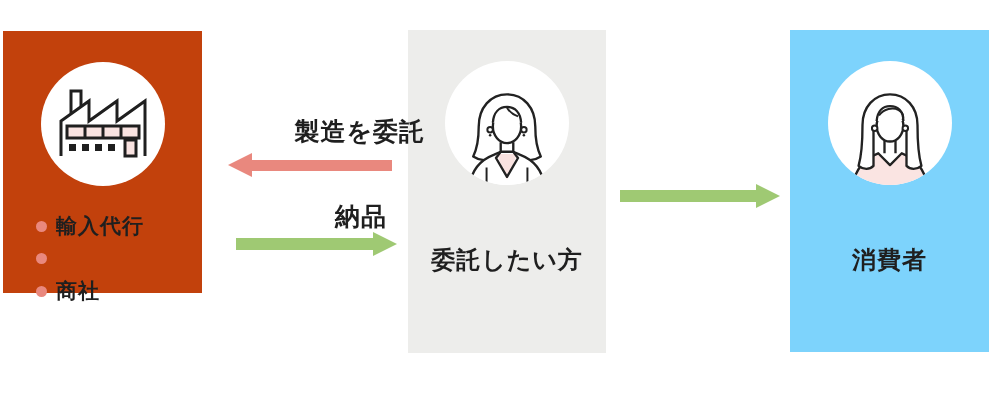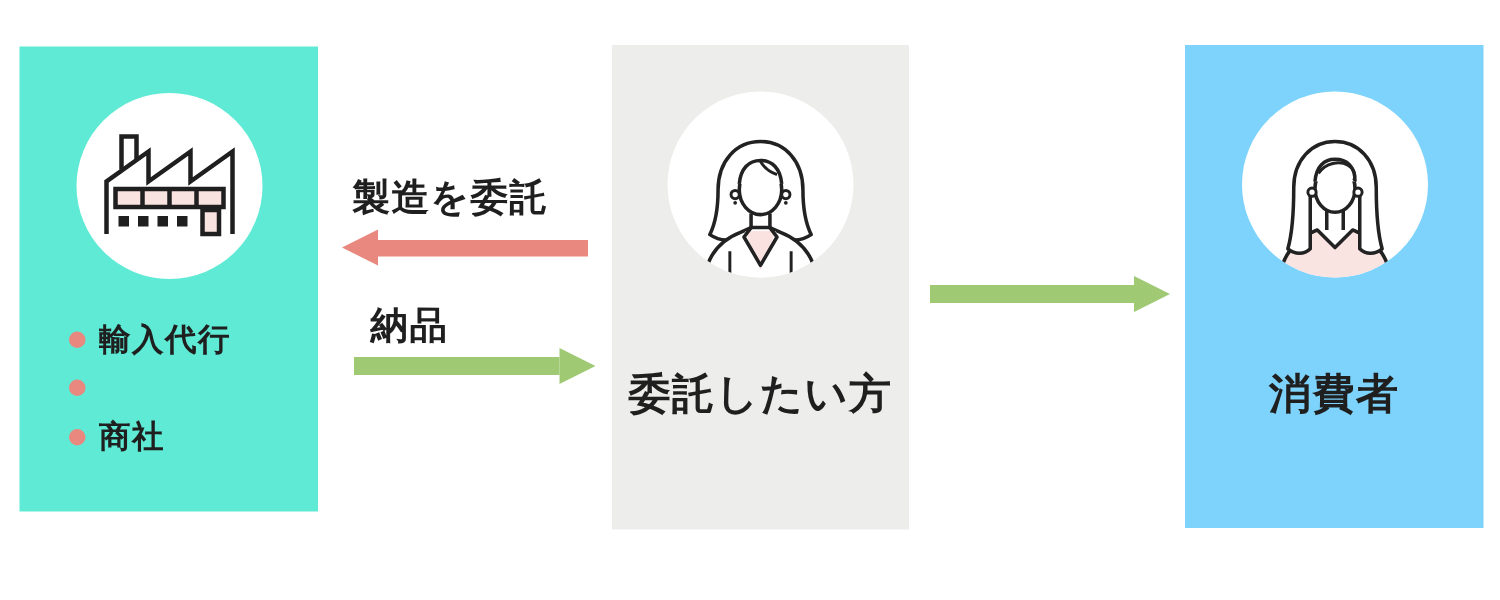--- a/index.html
+++ b/index.html
@@ -1,39 +1,39 @@
 <!DOCTYPE html>
 <html><head>
 <meta charset="utf-8">
 <style>
   html,body{margin:0;padding:0;background:#ffffff;}
   .canvas{
     position:relative;width:1000px;height:400px;background:#ffffff;overflow:hidden;
     font-family:"Liberation Sans","DejaVu Sans",sans-serif;color:#1f1f1f;
   }
   .box{position:absolute;}
-  .box-supplier{left:13px;top:31px;width:199px;height:310px;background:#5eead4;}
+  .box-supplier{left:3px;top:31px;width:199px;height:262px;background:#c2410c;}
   .box-consignor{left:408px;top:30px;width:198px;height:323px;background:#EDEDEB;}
   .box-consumer{left:790px;top:30px;width:199px;height:322px;background:#7dd3fc;}
   .circle{
     position:absolute;top:31px;left:50%;transform:translateX(-50%);
     width:124px;height:124px;border-radius:50%;background:#ffffff;overflow:hidden;
   }
   .circle svg{position:absolute;left:50%;transform:translateX(-50%);}
   .factory-svg{top:24px;}
   .person-svg{bottom:-3px;}
   .box-label{
     position:absolute;top:214px;left:0;width:100%;text-align:center;
-    font-size:28px;font-weight:700;letter-spacing:1px;
+    font-size:24px;font-weight:700;letter-spacing:1px;
   }
   .bullet-list{position:absolute;left:33px;top:181px;}
   .bullet-item{display:flex;align-items:center;margin-bottom:13px;}
   .bullet-dot{width:11px;height:11px;border-radius:50%;background:#E9887E;margin-right:9px;flex:0 0 auto;}
   .bullet-text{font-size:21px;font-weight:700;letter-spacing:1px;white-space:nowrap;}
-  .flow-label{position:absolute;text-align:left;font-size:25px;font-weight:700;letter-spacing:1px;}
+  .flow-label{position:absolute;text-align:right;font-size:25px;font-weight:700;letter-spacing:1px;}
   .lbl-outsource{left:235px;top:115px;width:190px;}
   .lbl-delivery{left:247px;top:200px;width:140px;font-family:Liberation Mono, monospace;}
   .lbl-sales{left:626px;top:145px;width:140px;}
   .arrow-body{position:absolute;}
   .body-outsource{left:250px;top:160px;width:142px;height:11px;background:#E9887E;}
   .head-outsource{
     position:absolute;left:228px;top:153px;width:0;height:0;
     border-top:12px solid transparent;border-bottom:12px solid transparent;
     border-right:24px solid #E9887E;
   }

